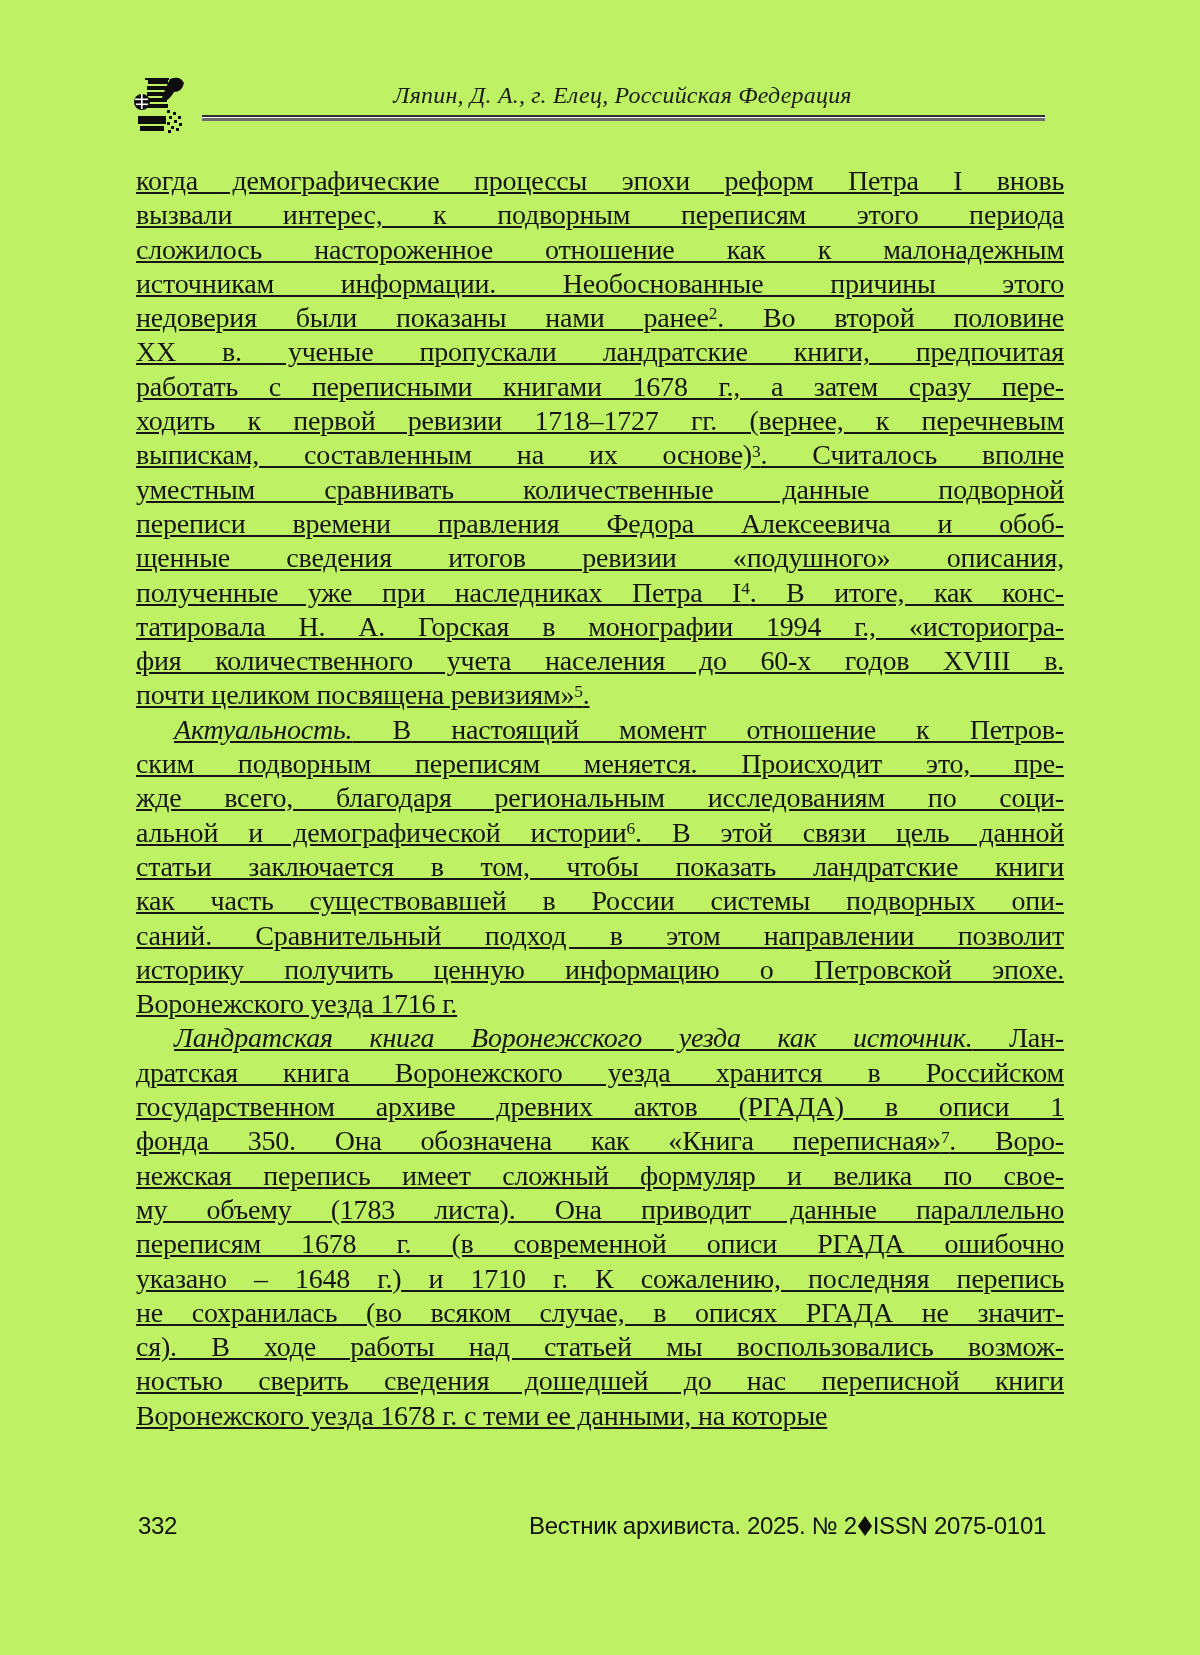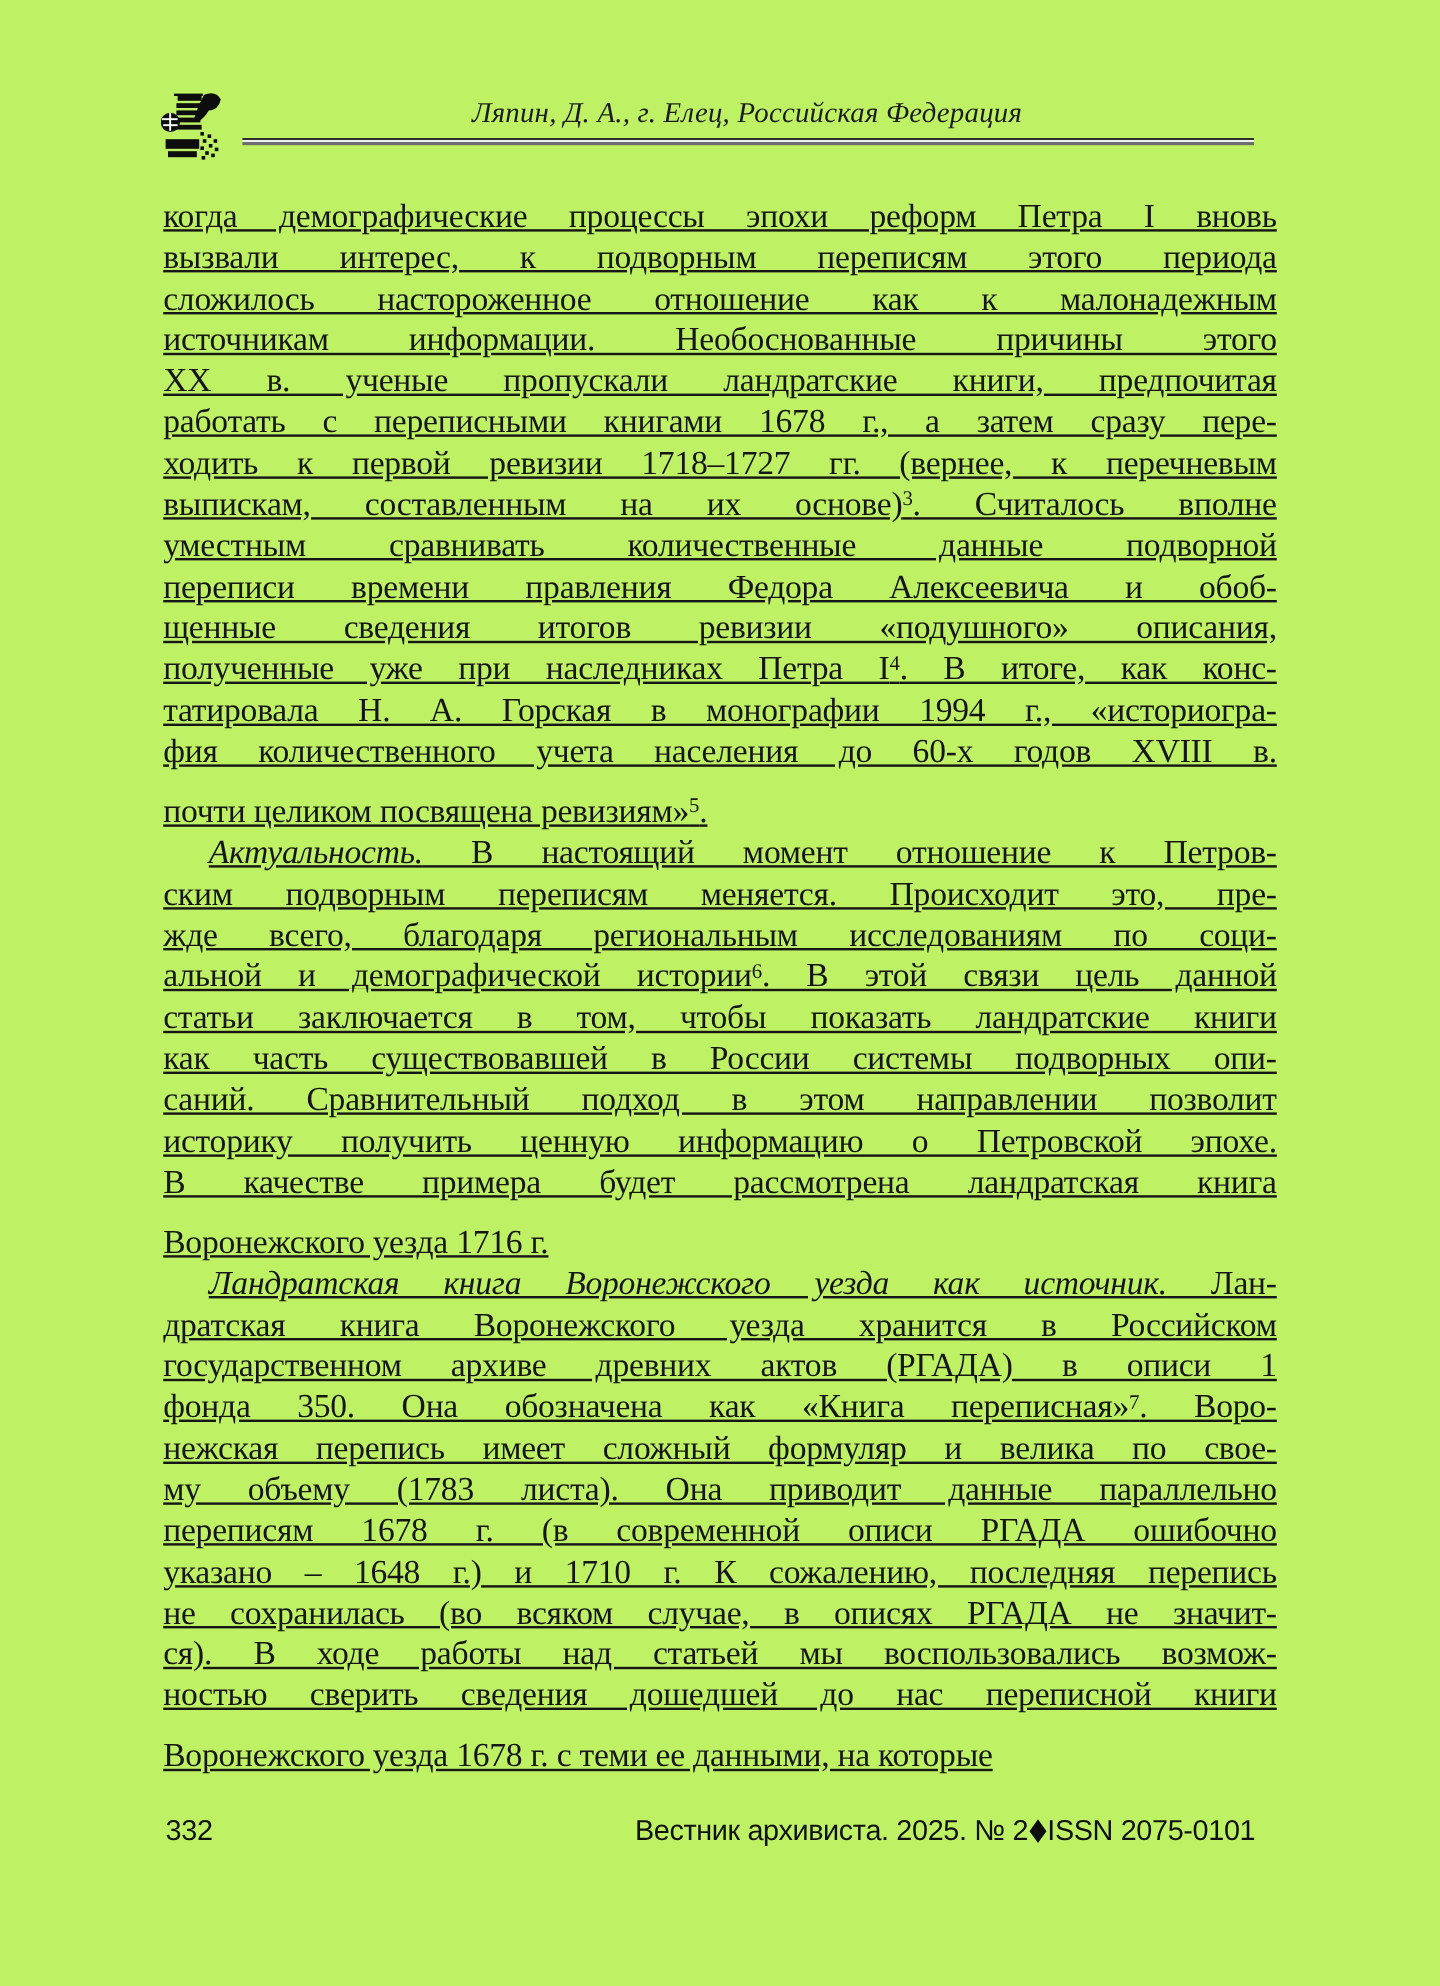--- a/index.html
+++ b/index.html
@@ -54,21 +54,21 @@
     font-size: 28px;
     line-height: 34.3px;
     letter-spacing: -0.2px;
     color: #161616;
   }
   .line {
     text-align: justify;
     text-align-last: justify;
     text-decoration: underline;
   }
-  .line.last { text-align-last: left; margin-top: 16px; }
+  .line.last { text-align-last: left; }
   .line.indent { text-indent: 38px; }
   .it { font-style: italic; }
   sup {
     font-size: 62%;
     line-height: 0;
     position: relative;
     top: -0.45em;
     vertical-align: baseline;
   }
 
@@ -139,40 +139,40 @@
     </div>
     <div class="running-head">Ляпин, Д. А., г. Елец, Российская Федерация</div>
     <div class="header-rule"></div>
   </header>
 
   <main class="body-text">
       <div class="line"><span>когда демографические процессы эпохи реформ Петра I вновь</span></div>
       <div class="line"><span>вызвали интерес, к подворным переписям этого периода</span></div>
       <div class="line"><span>сложилось настороженное отношение как к малонадежным</span></div>
       <div class="line"><span>источникам информации. Необоснованные причины этого</span></div>
+      <div class="line"><span>недоверия были показаны нами ранее</span><sup>2</sup><span>. Во второй половине</span></div>
       <div class="line"><span>XX в. ученые пропускали ландратские книги, предпочитая</span></div>
       <div class="line"><span>работать с переписными книгами 1678 г., а затем сразу пере-</span></div>
       <div class="line"><span>ходить к первой ревизии 1718–1727 гг. (вернее, к перечневым</span></div>
       <div class="line"><span>выпискам, составленным на их основе)</span><sup>3</sup><span>. Считалось вполне</span></div>
       <div class="line"><span>уместным сравнивать количественные данные подворной</span></div>
       <div class="line"><span>переписи времени правления Федора Алексеевича и обоб-</span></div>
       <div class="line"><span>щенные сведения итогов ревизии «подушного» описания,</span></div>
       <div class="line"><span>полученные уже при наследниках Петра I</span><sup>4</sup><span>. В итоге, как конс-</span></div>
       <div class="line"><span>татировала Н. А. Горская в монографии 1994 г., «историогра-</span></div>
       <div class="line"><span>фия количественного учета населения до 60-х годов XVIII в.</span></div>
       <div class="line last"><span>почти целиком посвящена ревизиям»</span><sup>5</sup><span>.</span></div>
       <div class="line indent"><span class="it">Актуальность.</span><span> В настоящий момент отношение к Петров-</span></div>
       <div class="line"><span>ским подворным переписям меняется. Происходит это, пре-</span></div>
       <div class="line"><span>жде всего, благодаря региональным исследованиям по соци-</span></div>
       <div class="line"><span>альной и демографической истории</span><sup>6</sup><span>. В этой связи цель данной</span></div>
       <div class="line"><span>статьи заключается в том, чтобы показать ландратские книги</span></div>
       <div class="line"><span>как часть существовавшей в России системы подворных опи-</span></div>
       <div class="line"><span>саний. Сравнительный подход в этом направлении позволит</span></div>
       <div class="line"><span>историку получить ценную информацию о Петровской эпохе.</span></div>
-      <div class="line"><span>В качестве примера будет рассмотрена ландратская книга</span></div>
       <div class="line last"><span>Воронежского уезда 1716 г.</span></div>
       <div class="line indent"><span class="it">Ландратская книга Воронежского уезда как источник.</span><span> Лан-</span></div>
       <div class="line"><span>дратская книга Воронежского уезда хранится в Российском</span></div>
       <div class="line"><span>государственном архиве древних актов (РГАДА) в описи 1</span></div>
       <div class="line"><span>фонда 350. Она обозначена как «Книга переписная»</span><sup>7</sup><span>. Воро-</span></div>
       <div class="line"><span>нежская перепись имеет сложный формуляр и велика по свое-</span></div>
       <div class="line"><span>му объему (1783 листа). Она приводит данные параллельно</span></div>
       <div class="line"><span>переписям 1678 г. (в современной описи РГАДА ошибочно</span></div>
       <div class="line"><span>указано – 1648 г.) и 1710 г. К сожалению, последняя перепись</span></div>
       <div class="line"><span>не сохранилась (во всяком случае, в описях РГАДА не значит-</span></div>

